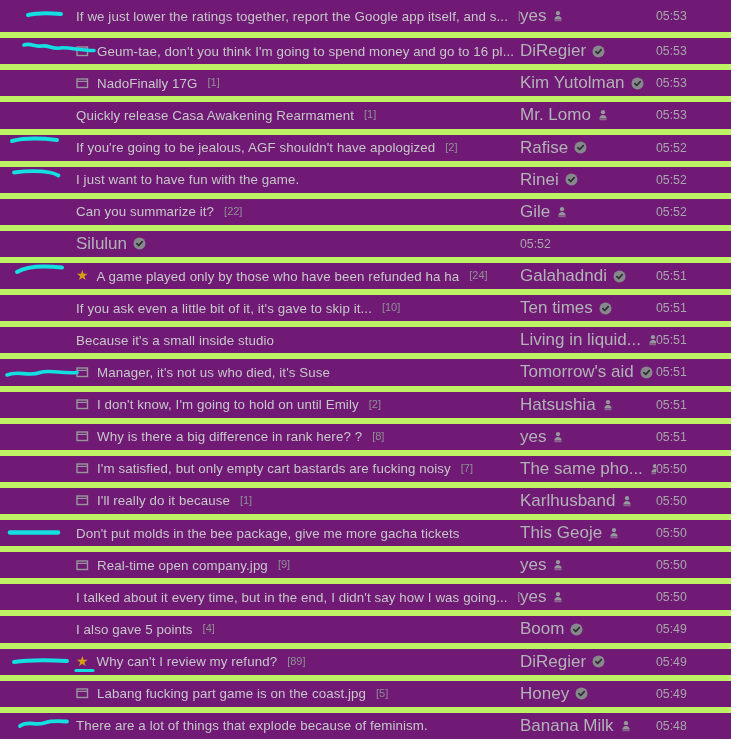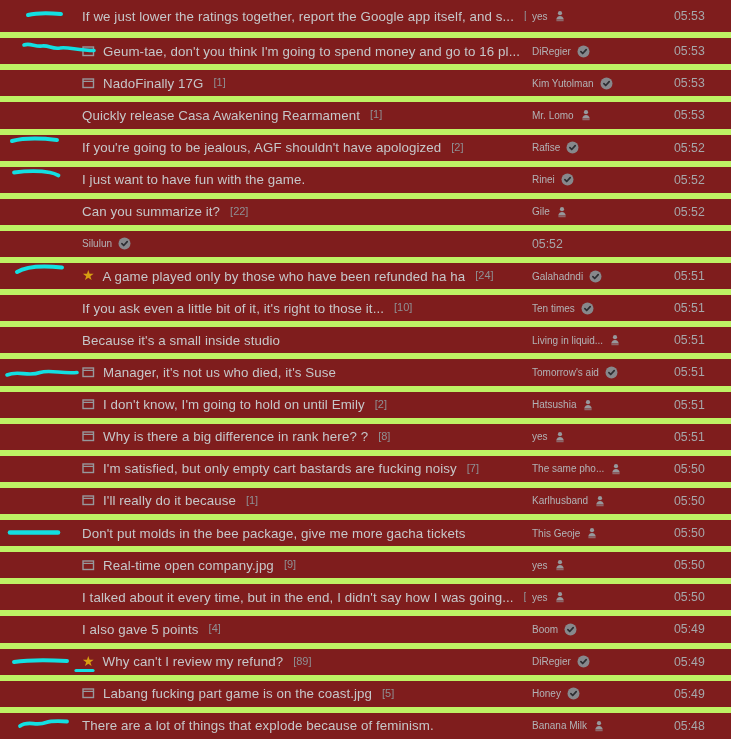--- a/index.html
+++ b/index.html
@@ -7,42 +7,41 @@
     width:731px;height:739px;overflow:hidden;position:relative;
     background:#222327;
     font-family:"Liberation Sans","DejaVu Sans",sans-serif;
     -webkit-font-smoothing:antialiased;
   }
   #board{position:absolute;inset:0;}
   .row{
     height:32.13px;box-sizing:border-box;
     display:grid;grid-template-columns:76px 444px 136px 75px;
     align-items:center;
-    background:#7f1d1d;
-    gap:6px;
+    background:#701a75;
   }
   .row + .row{border-top:6px solid #bef264;}
   .marker-zone{height:100%;}
   .title-cell{
     display:flex;align-items:center;gap:8px;
     overflow:hidden;white-space:nowrap;
   }
   .ticon{display:inline-flex;align-items:center;flex:0 0 auto;}
   .star-glyph{color:#d79e12;font-size:14px;line-height:1;transform:translateY(-1px);}
   .title-text{
     color:#c6c7c9;font-size:13.3px;letter-spacing:.1px;
   }
   .count{
     color:#8f9094;font-size:11px;margin-left:2px;transform:translateY(-1px);
   }
   .author-cell{
     display:flex;align-items:center;gap:6px;
     overflow:hidden;white-space:nowrap;
   }
-  .author-name{color:#b2b3b6;font-size:10px;}
+  .author-name{color:#b2b3b6;font-size:17px;}
   .time-cell{color:#a6a7aa;font-size:12.3px;}
   #hl-overlay{position:absolute;inset:0;pointer-events:none;z-index:5;}
 </style>
 </head>
 <body>
 
 <div id="board">
   <div class="row">
     <div class="marker-zone"></div>
     <div class="title-cell">
@@ -213,21 +212,21 @@
             <path d="M3.9 6.7 L5.7 8.5 L9.2 4.7" stroke="#2c2d31" stroke-width="1.7" fill="none" stroke-linecap="round" stroke-linejoin="round"></path>
           </svg>
         </span>
       </div>
     <div class="time-cell">05:51</div>
   </div>
 
   <div class="row">
     <div class="marker-zone"></div>
     <div class="title-cell">
-      <span class="title-text">If you ask even a little bit of it, it's right to those it...</span>
+      <span class="title-text">If you ask even a little bit of it, it's gave to skip it...</span>
       <span class="count">[10]</span>
     </div>
     <div class="author-cell">
       <span class="author-name">Ten times</span>
     <span class="ticon">
           <svg width="13" height="13" viewBox="0 0 13 13">
             <circle cx="6.5" cy="6.5" r="6" fill="#87888c"></circle>
             <path d="M3.9 6.7 L5.7 8.5 L9.2 4.7" stroke="#2c2d31" stroke-width="1.7" fill="none" stroke-linecap="round" stroke-linejoin="round"></path>
           </svg>
         </span>

